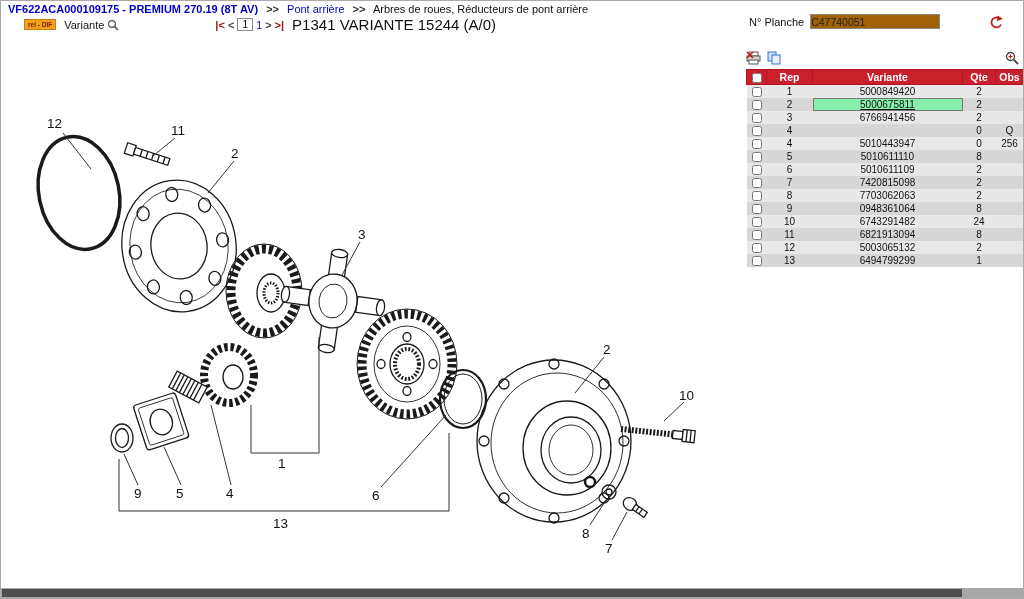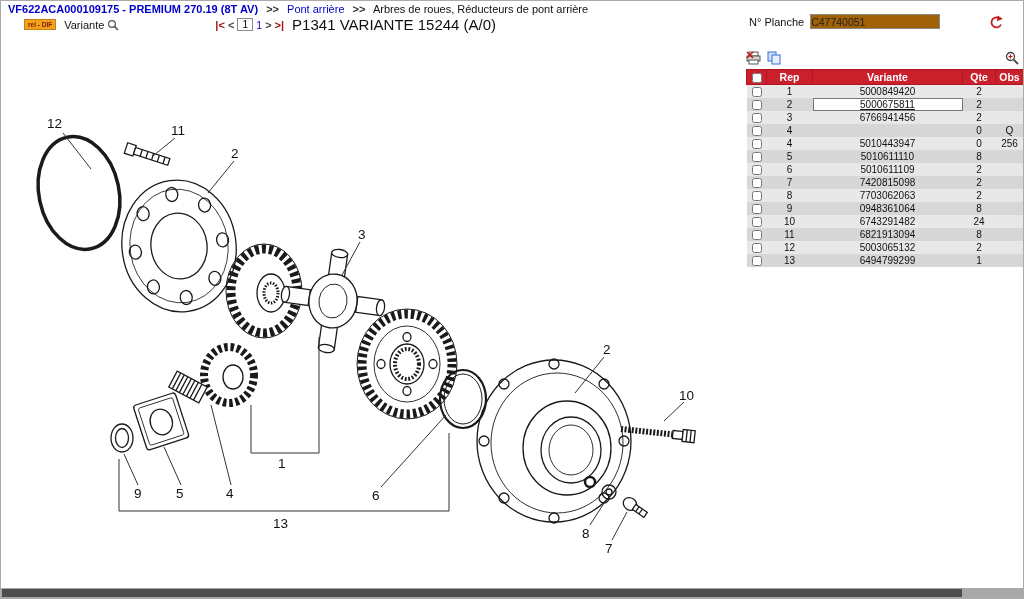--- a/index.html
+++ b/index.html
@@ -43,21 +43,21 @@
   .panel{position:absolute;left:745px;top:48px;width:278px}
   .panel-icons{display:flex;align-items:center;height:18px;margin-bottom:2px}
   .panel-icons .ic{display:inline-flex;margin-right:5px;cursor:pointer}
   .panel-icons .spacer{flex:1}
   table{border-collapse:collapse;width:277px;table-layout:fixed}
   thead th{background:#c9202c;color:#fff;font-size:10.5px;font-weight:bold;height:15px;
            border:1px solid #b01422;padding:0}
   td{font-size:10px;color:#111;text-align:center;height:13px;padding:0 2px;overflow:hidden;white-space:nowrap}
   tbody tr.even{background:#e8e8e8}
   tbody tr.odd{background:#d7d7d7}
-  tbody tr.selected .article{text-decoration:underline;box-shadow:inset 0 0 0 1px #777;background:#ffffff}
+  tbody tr.selected .article{text-decoration:underline;box-shadow:inset 0 0 0 1px #777;background:#86efac}
   td.cb,th.cb{width:20px}
   input[type="checkbox"]{width:10px;height:10px;vertical-align:middle}
 
   
   .hscroll{position:absolute;left:0;bottom:0;width:1022px;height:10px;background:#a8a8a8}
   .hscroll .thumb{position:absolute;left:1px;top:1px;height:8px;width:960px;background:#4d4d4d;cursor:pointer}
 </style>
 </head>
 <body>
 

